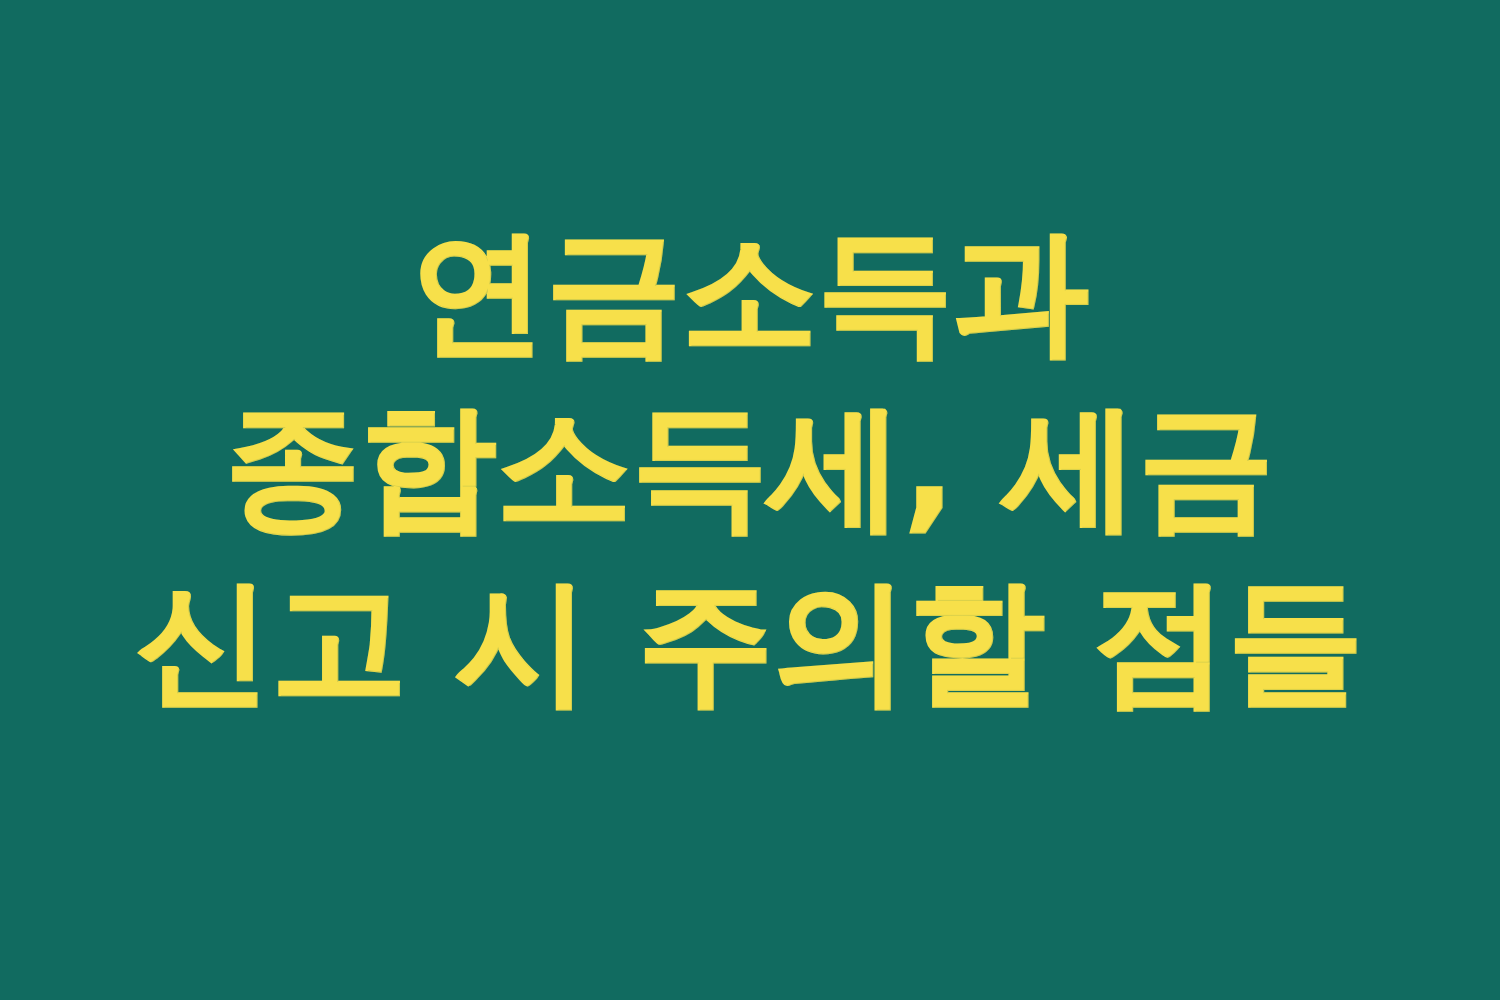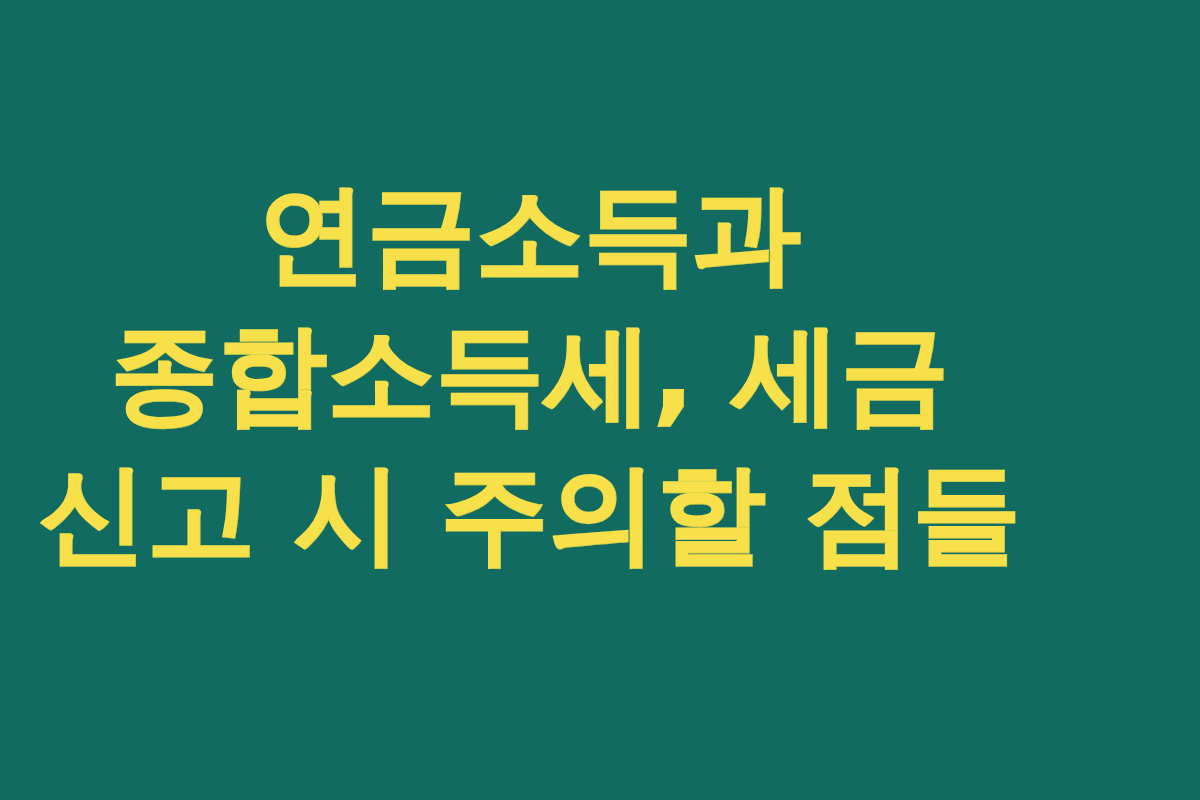--- a/index.html
+++ b/index.html
@@ -15,21 +15,21 @@
     font-family: "Liberation Sans", "DejaVu Sans", sans-serif;
   }
 
   #thumbnail-card {
     position: relative;
     width: 1200px;
     height: 800px;
     background: #116B60;
     display: flex;
     align-items: center;
-    justify-content: flex-start;
+    justify-content: center;
     box-sizing: border-box;
   }
 
   #title-block {
     width: 1060px;
     margin: 0;
     padding: 0;
     
     transform: translateY(-26px);
     text-align: center;

